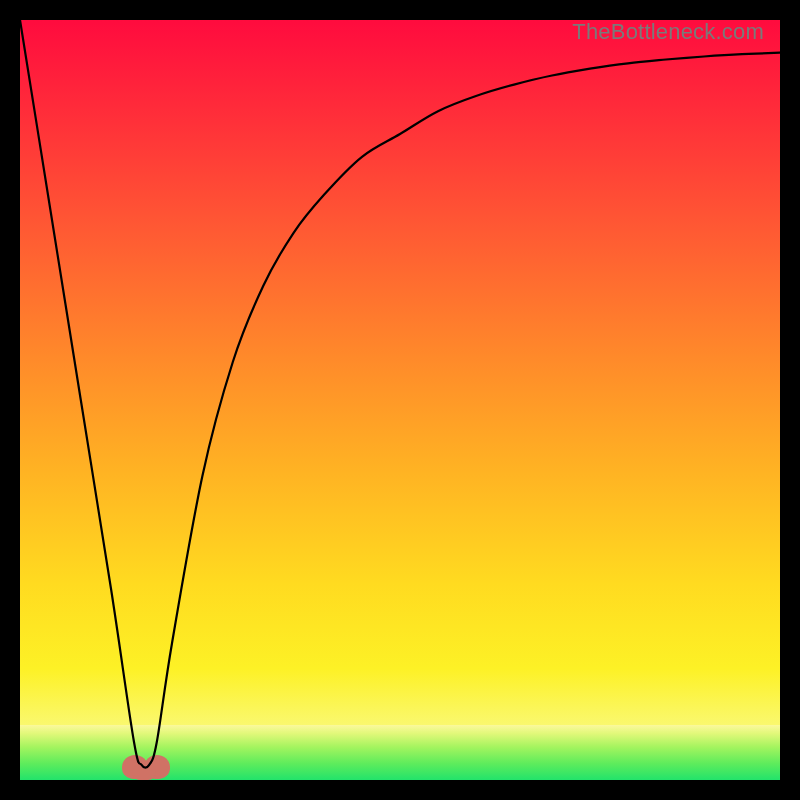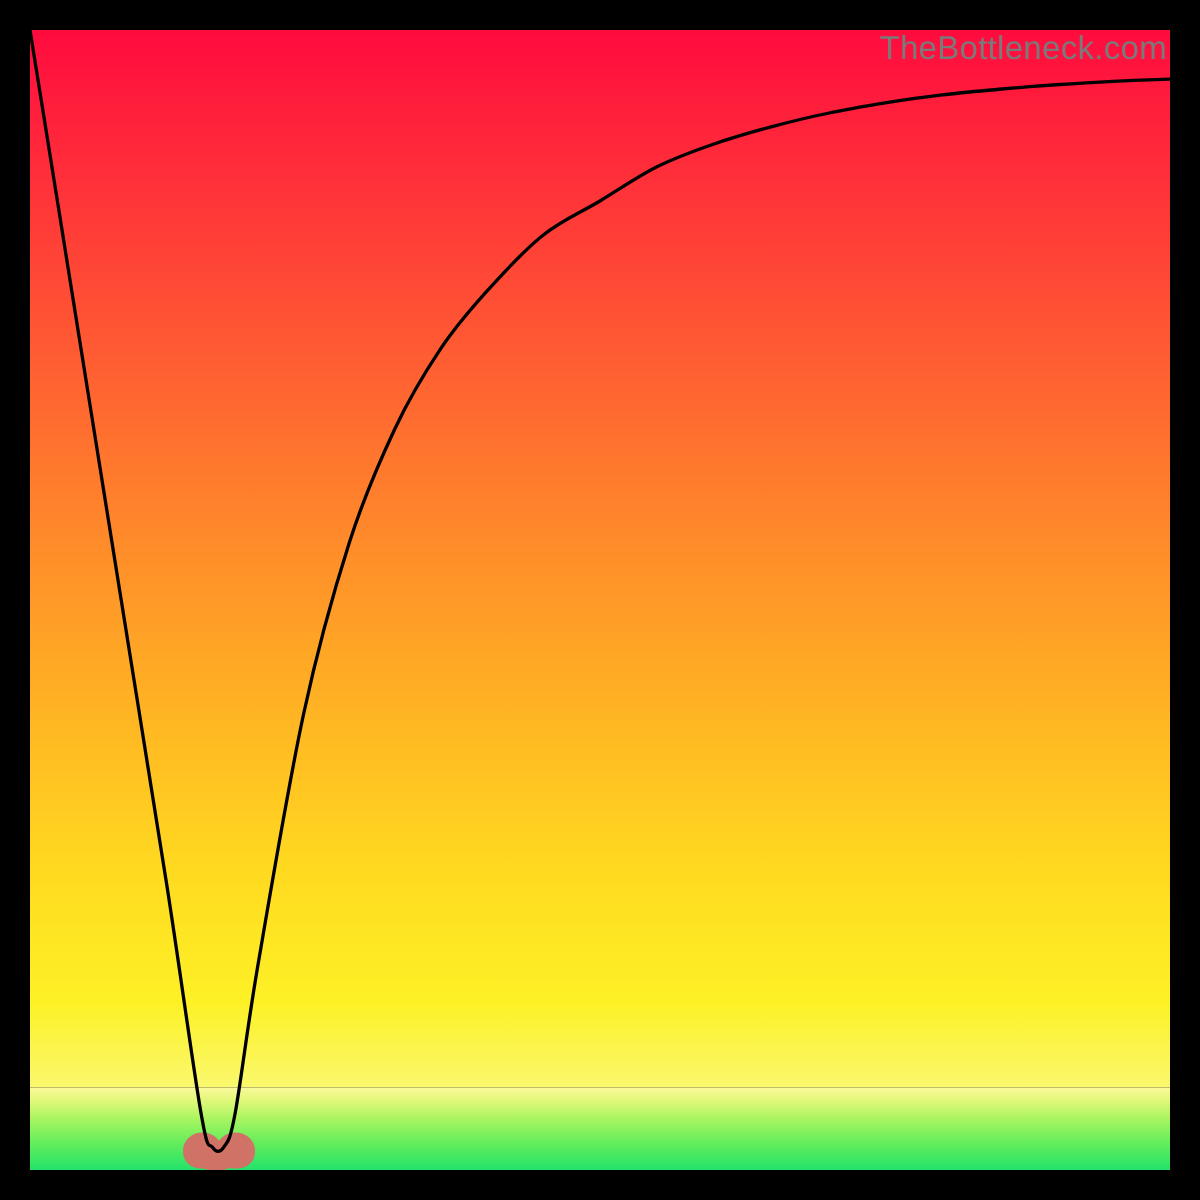--- a/index.html
+++ b/index.html
@@ -81,21 +81,21 @@
   .lobe.left  { left: 102px; top: 735px; }
   .lobe.right { left: 124px; top: 735px; }
   .lobe.bridge {
     left: 112px; top: 744px;
     width: 24px; height: 16px;
     border-radius: 8px;
   }
   
   .attribution {
     position: absolute;
-    right: 2px;
+    right: 16px;
     top: -1px;
     color: #7a7a7a;
     font-size: 22px;
     letter-spacing: 0.2px;
     user-select: none;
   }
 </style>
 </head>
 <body>
 

